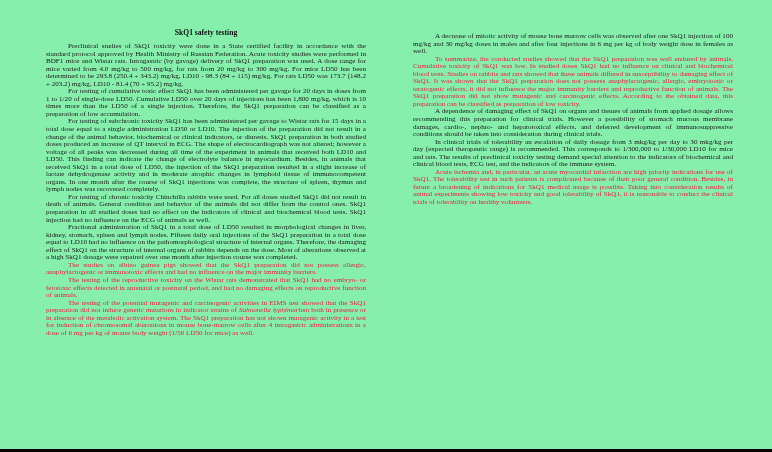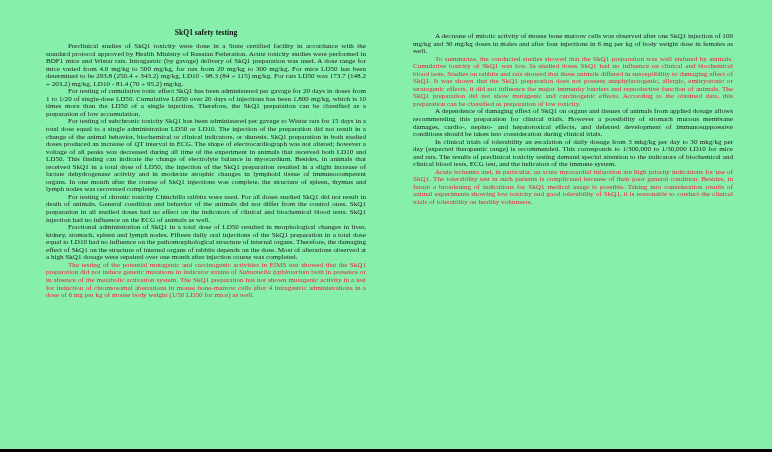--- a/index.html
+++ b/index.html
@@ -69,20 +69,22 @@
 
 <div class="page">
 
   <div class="col col-left">
     <div class="title">SkQ1 safety testing</div>
     <p>Preclinical studies of SkQ1 toxicity were done in a State certified facility in accordance with the standard protocol approved by Health Ministry of Russian Federation. Acute toxicity studies were performed in BDF1 mice and Wistar rats. Intragastric (by gavage) delivery of SkQ1 preparation was used. A dose range for mice varied from 4.0 mg/kg to 500 mg/kg, for rats from 20 mg/kg to 300 mg/kg. For mice LD50 has been determined to be 293.8 (250.4 ÷ 343.2) mg/kg, LD10 - 98.3 (84 ÷ 115) mg/kg. For rats LD50 was 173.7 (148.2 ÷ 203.2) mg/kg, LD10 - 81.4 (70 ÷ 95.2) mg/kg.</p>
     <p>For testing of cumulative toxic effect SkQ1 has been administered per gavage for 20 days in doses from 1 to 1/20 of single-dose LD50. Cumulative LD50 over 20 days of injections has been 1,800 mg/kg, which is 10 times more than the LD50 of a single injection. Therefore, the SkQ1 preparation can be classified as a preparation of low accumulation.</p>
     <p>For testing of subchronic toxicity SkQ1 has been administered per gavage to Wistar rats for 15 days in a total dose equal to a single administration LD50 or LD10. The injection of the preparation did not result in a change of the animal behavior, biochemical or clinical indicators, or diuresis. SkQ1 preparation in both studied doses produced an increase of QT interval in ECG. The shape of electrocardiograph was not altered; however a voltage of all peaks was decreased during all time of the experiment in animals that received both LD10 and LD50. This finding can indicate the change of electrolyte balance in myocardium. Besides, in animals that received SkQ1 in a total dose of LD50, the injection of the SkQ1 preparation resulted in a slight increase of lactate dehydrogenase activity and in moderate atrophic changes in lymphoid tissue of immunocompetent organs. In one month after the course of SkQ1 injections was complete, the structure of spleen, thymus and lymph nodes was recovered completely.</p>
     <p>For testing of chronic toxicity Chinchilla rabbits were used. For all doses studied SkQ1 did not result in death of animals. General condition and behavior of the animals did not differ from the control ones. SkQ1 preparation in all studied doses had no effect on the indicators of clinical and biochemical blood tests. SkQ1 injection had no influence on the ECG of animals as well.</p>
     <p>Fractional administration of SkQ1 in a total dose of LD50 resulted in morphological changes in liver, kidney, stomach, spleen and lymph nodes. Fifteen daily oral injections of the SkQ1 preparation in a total dose equal to LD10 had no influence on the pathomorphological structure of internal organs. Therefore, the damaging effect of SkQ1 on the structure of internal organs of rabbits depends on the dose. Most of alterations observed at a high SkQ1 dosage were repaired over one month after injection course was completed.</p>
+    <p class="red">The studies on albino guinea pigs showed that the SkQ1 preparation did not possess allergic, anaphylactogenic or immunotoxic effects and had no influence on the major immunity barriers.</p>
+    <p class="red">The testing of the reproductive toxicity on the Wistar rats demonstrated that SkQ1 had no embryo- or fetotoxic effects detected in antenatal or postnatal period, and had no damaging effects on reproductive function of animals.</p>
     <p class="red"><span>The testing of the potential mutagenic and carcinogenic activities in EIMS test showed that the SkQ1 preparation did not induce genetic mutations in indicator strains of </span><em>Salmonella typhimurium</em><span> both in presence or in absence of the metabolic activation system. The SkQ1 preparation has not shown mutagenic activity in a test for induction of chromosomal aberrations in mouse bone-marrow cells after 4 intragastric administrations in a dose of 6 mg per kg of mouse body weight (1/50 LD50 for mice) as well.</span></p>
   </div>
 
   <div class="col col-right">
     <p>A decrease of mitotic activity of mouse bone marrow cells was observed after one SkQ1 injection of 100 mg/kg and 30 mg/kg doses in males and after four injections in 6 mg per kg of body weight dose in females as well.</p>
     <p class="red">To summarize, the conducted studies showed that the SkQ1 preparation was well endured by animals. Cumulative toxicity of SkQ1 was low. In studied doses SkQ1 had no influence on clinical and biochemical blood tests. Studies on rabbits and rats showed that these animals differed in susceptibility to damaging effect of SkQ1. It was shown that the SkQ1 preparation does not possess anaphylactogenic, allergic, embryotoxic or teratogenic effects, it did not influence the major immunity barriers and reproductive function of animals. The SkQ1 preparation did not show mutagenic and carcinogenic effects. According to the obtained data, this preparation can be classified as preparation of low toxicity.</p>
     <p>A dependence of damaging effect of SkQ1 on organs and tissues of animals from applied dosage allows recommending this preparation for clinical trials. However a possibility of stomach mucous membrane damages, cardio-, nephro- and hepatotoxical effects, and deferred development of immunosuppressive conditions should be taken into consideration during clinical trials.</p>
     <p>In clinical trials of tolerability an escalation of daily dosage from 3 mkg/kg per day to 30 mkg/kg per day (expected therapeutic range) is recommended. This corresponds to 1/300,000 to 1/30,000 LD10 for mice and rats. The results of preclinical toxicity testing demand special attention to the indicators of biochemical and clinical blood tests, ECG test, and the indicators of the immune system.</p>
     <p class="red">Acute ischemia and, in particular, an acute myocardial infarction are high priority indications for use of SkQ1. The tolerability test in such patients is complicated because of their poor general condition. Besides, in future a broadening of indications for SkQ1 medical usage is possible. Taking into consideration results of animal experiments showing low toxicity and good tolerability of SkQ1, it is reasonable to conduct the clinical trials of tolerability on healthy volunteers.</p>
   </div>

